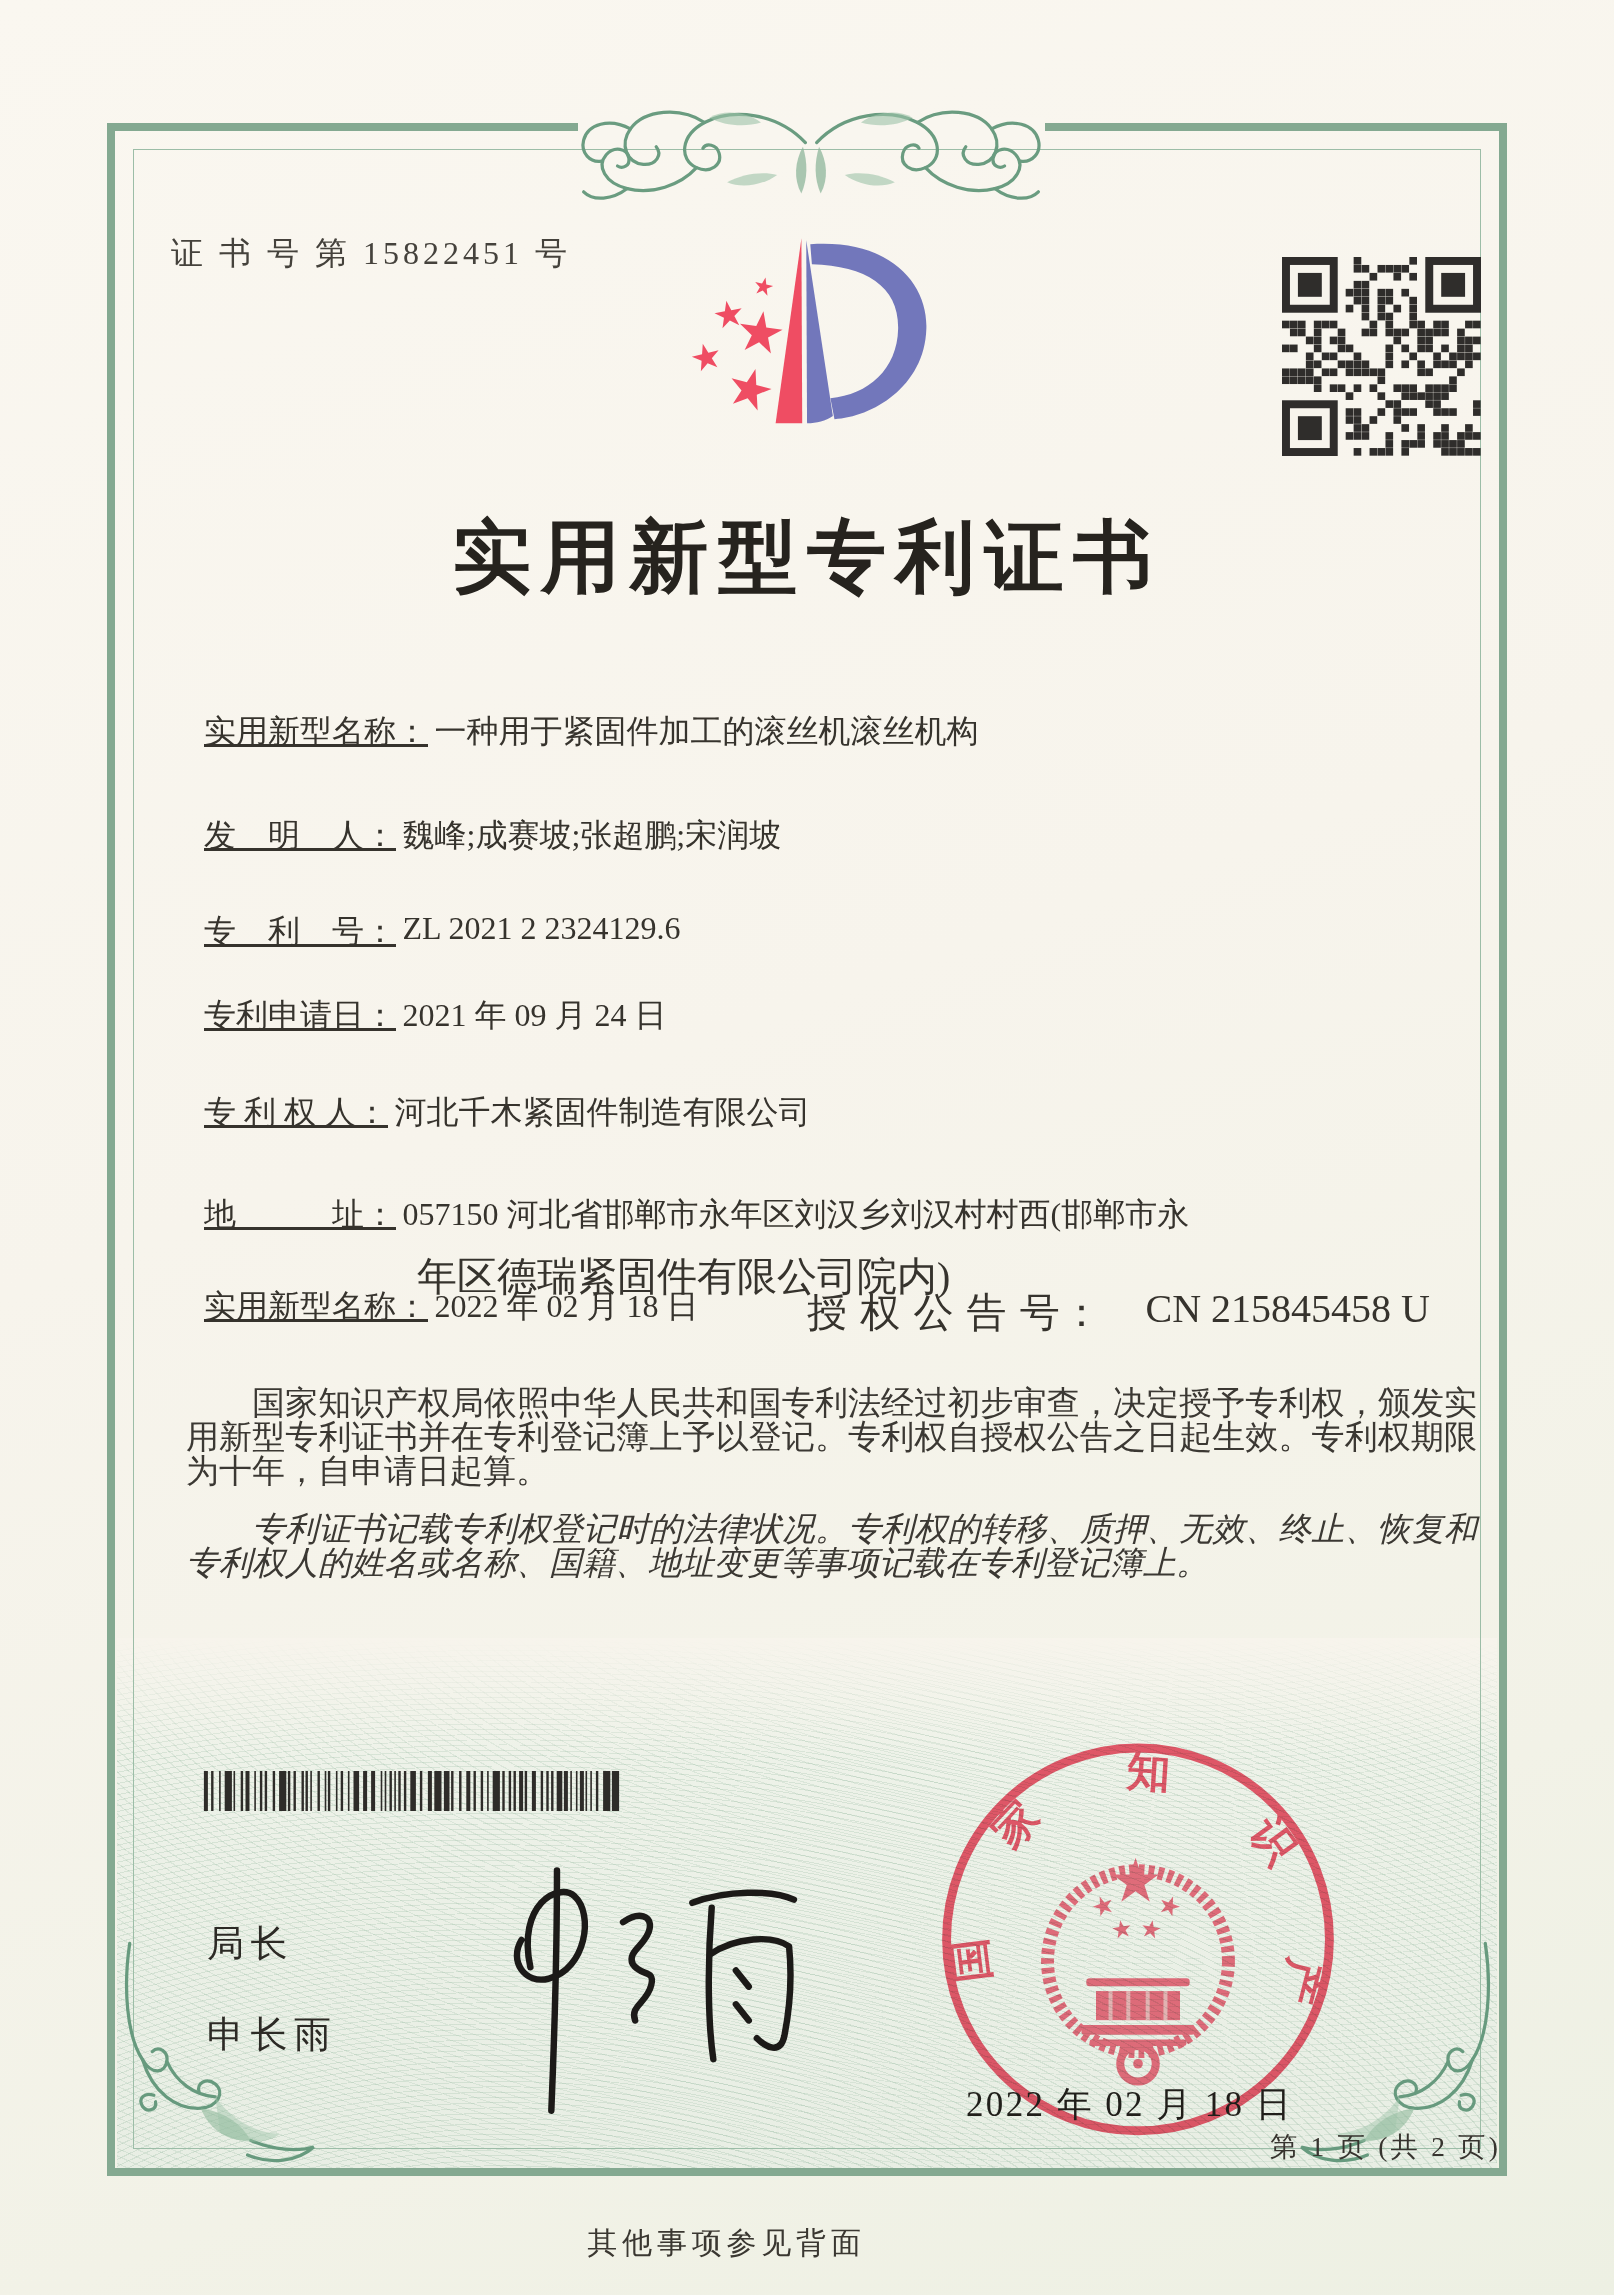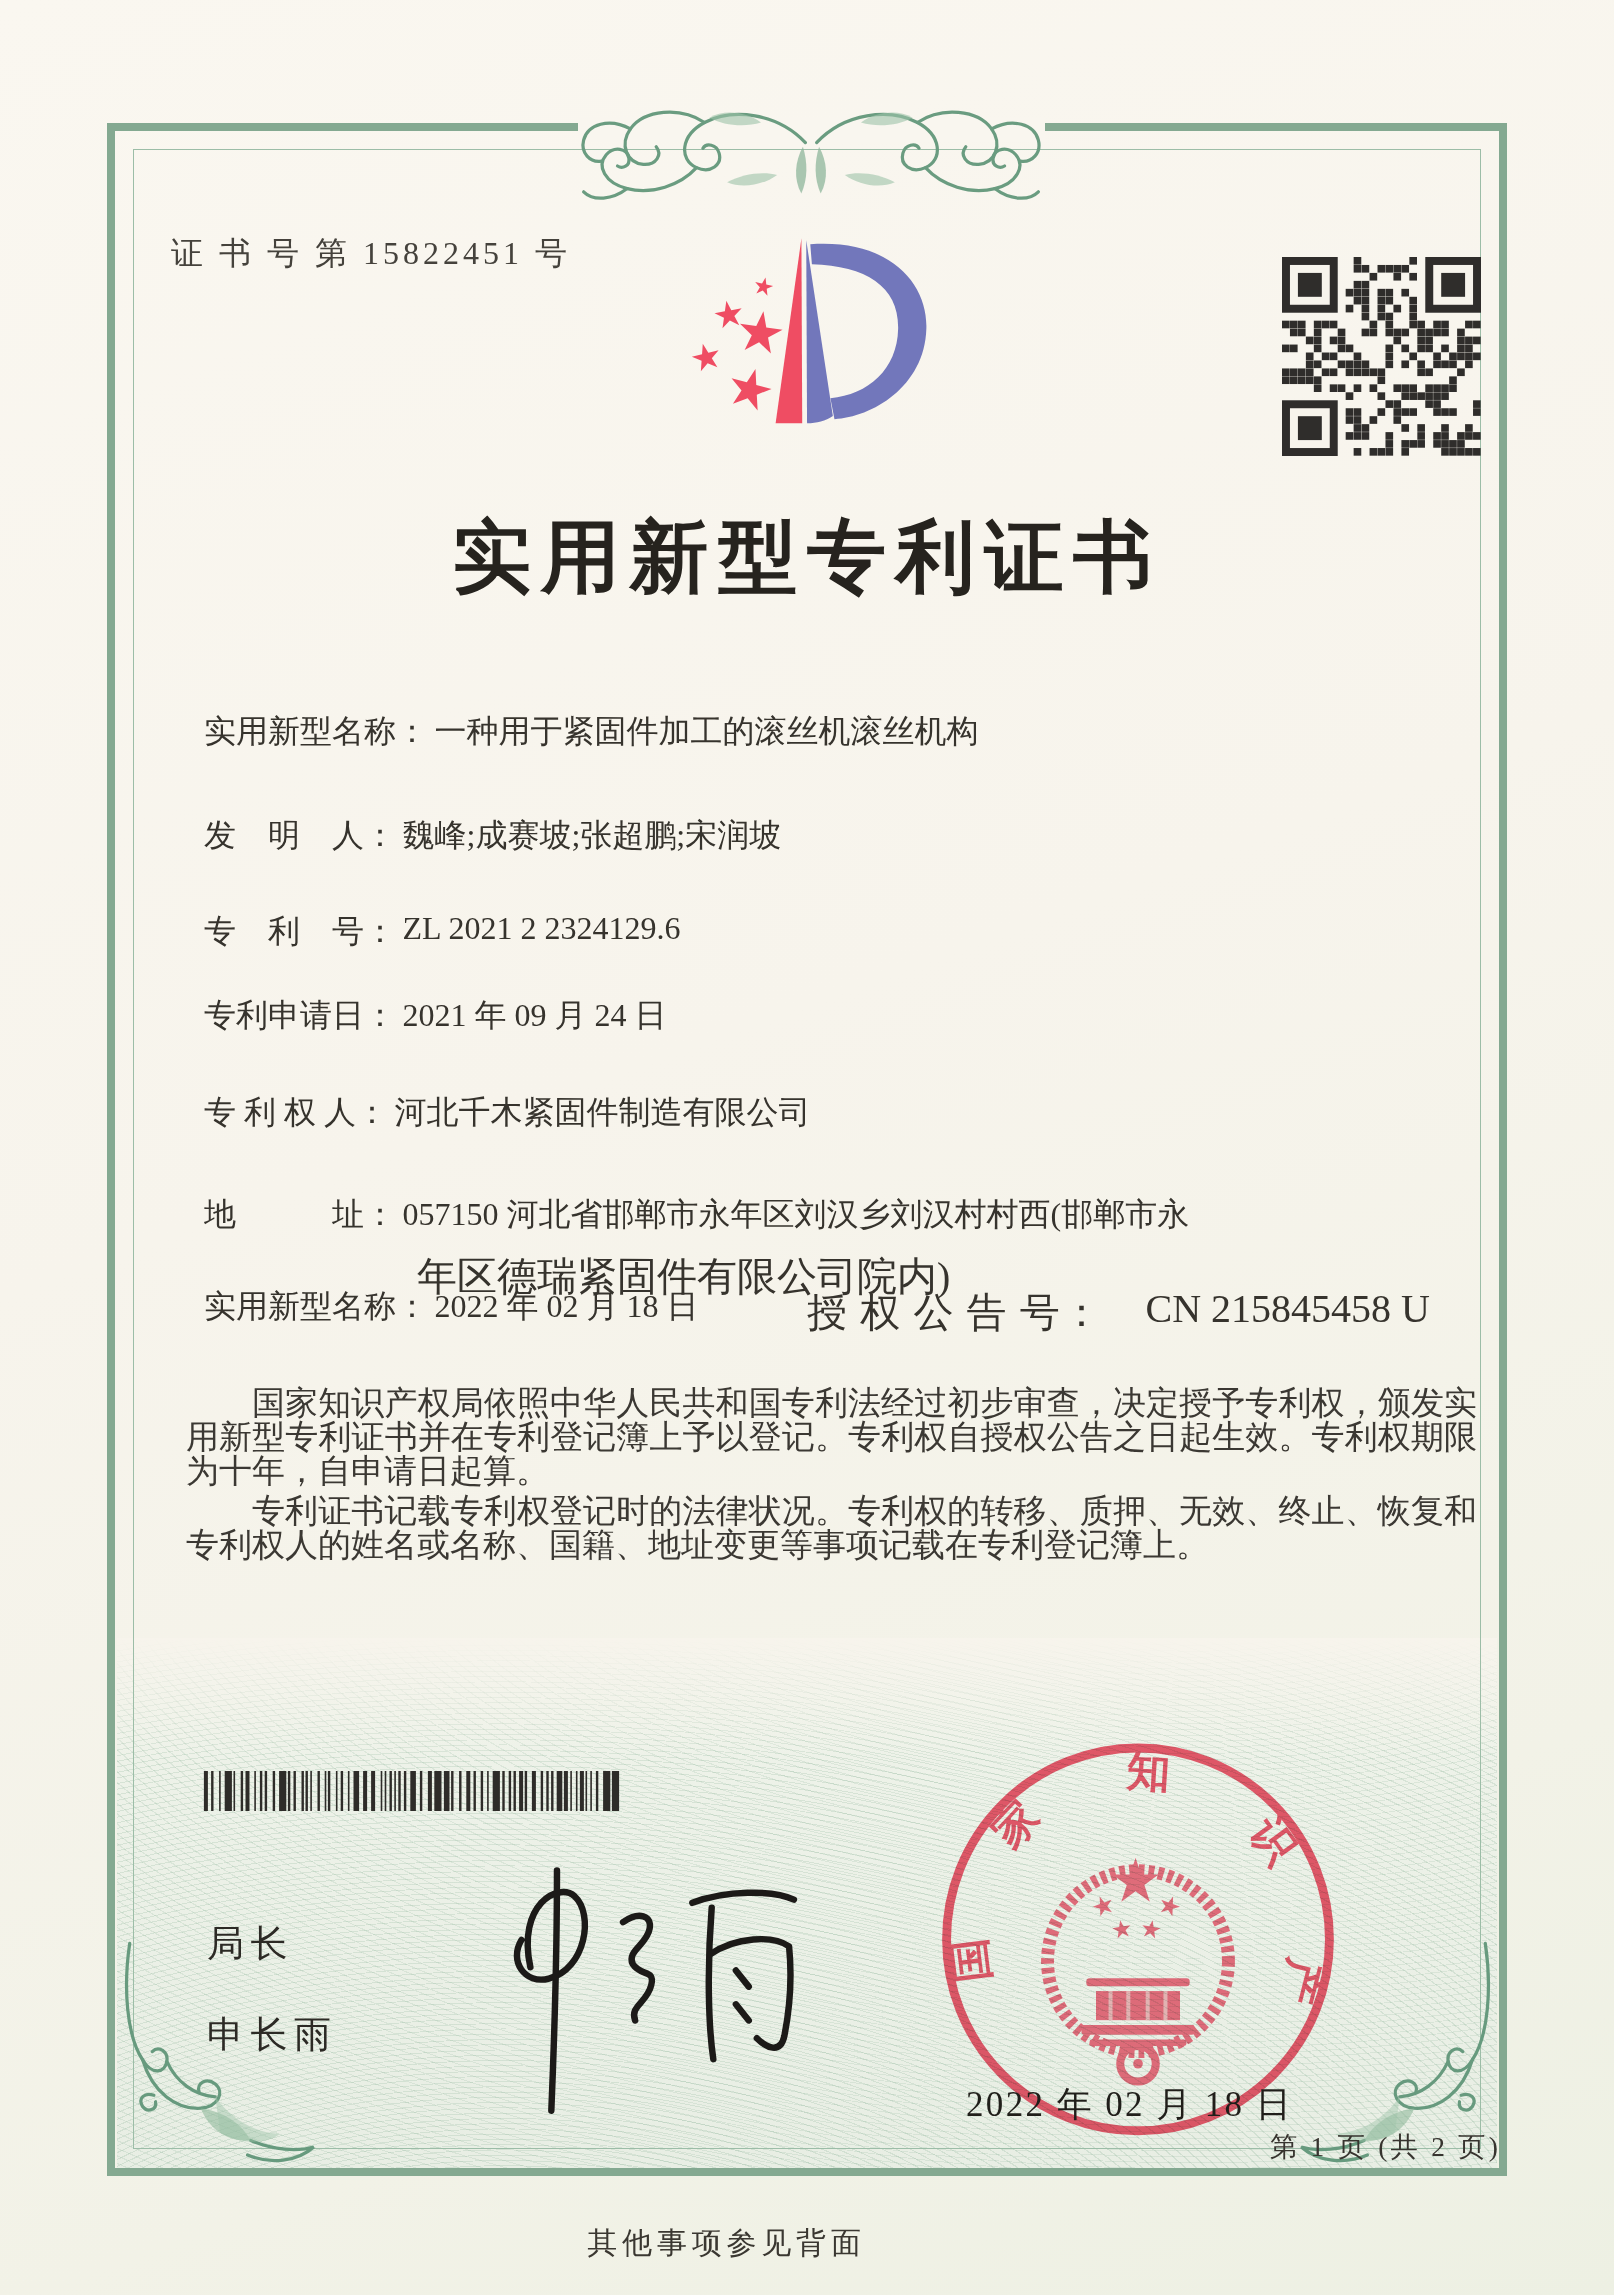--- a/index.html
+++ b/index.html
@@ -18,32 +18,32 @@
        repeating-radial-gradient(1049px 613px at 28% 148%, rgba(122,168,138,.20) 0 1.6px, rgba(0,0,0,0) 1.6px 9px),
        repeating-radial-gradient(1211px 694px at 78% -52%, rgba(122,168,138,.16) 0 1.6px, rgba(0,0,0,0) 1.6px 10.5px),
        linear-gradient(#eff3ea,#e8eee4);}
   .guilloche-fade{position:absolute;left:0;top:0;width:100%;height:121px;
      background:linear-gradient(#f7f4ec,rgba(247,244,236,0));}
   
   .cert-no{position:absolute;left:171px;top:232px;font-size:32px;letter-spacing:4px;color:#45423c;}
   .title{position:absolute;left:0;width:1614px;top:505px;text-align:center;
          font-size:79px;font-weight:bold;letter-spacing:9.7px;color:#26231e;}
   .row{position:absolute;left:204px;display:flex;font-size:32px;color:#36332d;white-space:pre;}
-  .row .lbl{display:inline-block;}
+  .row .lbl{display:inline-block;text-decoration:underline;}
   .row .val{display:inline-block;margin-left:6.5px;}
   .r-name{top:710px}.r-inv{top:814px}.r-pat{top:910px}.r-fil{top:994px}.r-own{top:1091px}.r-addr{top:1193px}
   .addr-line2{position:absolute;left:417px;top:1249px;font-size:40px;color:#36332d;white-space:pre;}
   .r-grant{top:1285px}
   .grant2{position:absolute;left:807px;top:1285px;display:flex;font-size:40px;color:#36332d;white-space:pre;gap:36px;}
   .grant2 .lbl{letter-spacing:1.6px;}
   .grant2 .val{margin-left:6.5px;}
   .body-text{position:absolute;left:186px;top:1386px;width:1291px;font-size:33px;line-height:34px;
              text-align:justify;color:#3b3833;}
   .body-text p{margin:0;text-indent:66px;}
-  .body-text p + p{margin-top:6px;}
+  .body-text p + p{margin-top:24px;font-style:italic;}
   .director-title{position:absolute;left:207px;top:1919px;font-size:37px;letter-spacing:6.5px;color:#2c2a25;}
   .director-name{position:absolute;left:207px;top:2010px;font-size:37px;letter-spacing:6.5px;color:#2c2a25;}
   .seal-date{position:absolute;left:936px;top:2081px;width:387px;text-align:center;
              font-size:35px;letter-spacing:2.4px;color:#201e1a;}
   .page-info{position:absolute;left:0;width:1501px;top:2129px;text-align:right;font-size:27.4px;
              letter-spacing:3.2px;color:#37342f;}
   .back-note{position:absolute;left:0;width:1453px;top:2223px;text-align:center;font-size:30px;
              letter-spacing:4.8px;color:#3a3731;}
   
   .logo{position:absolute;left:660px;top:216px;}

